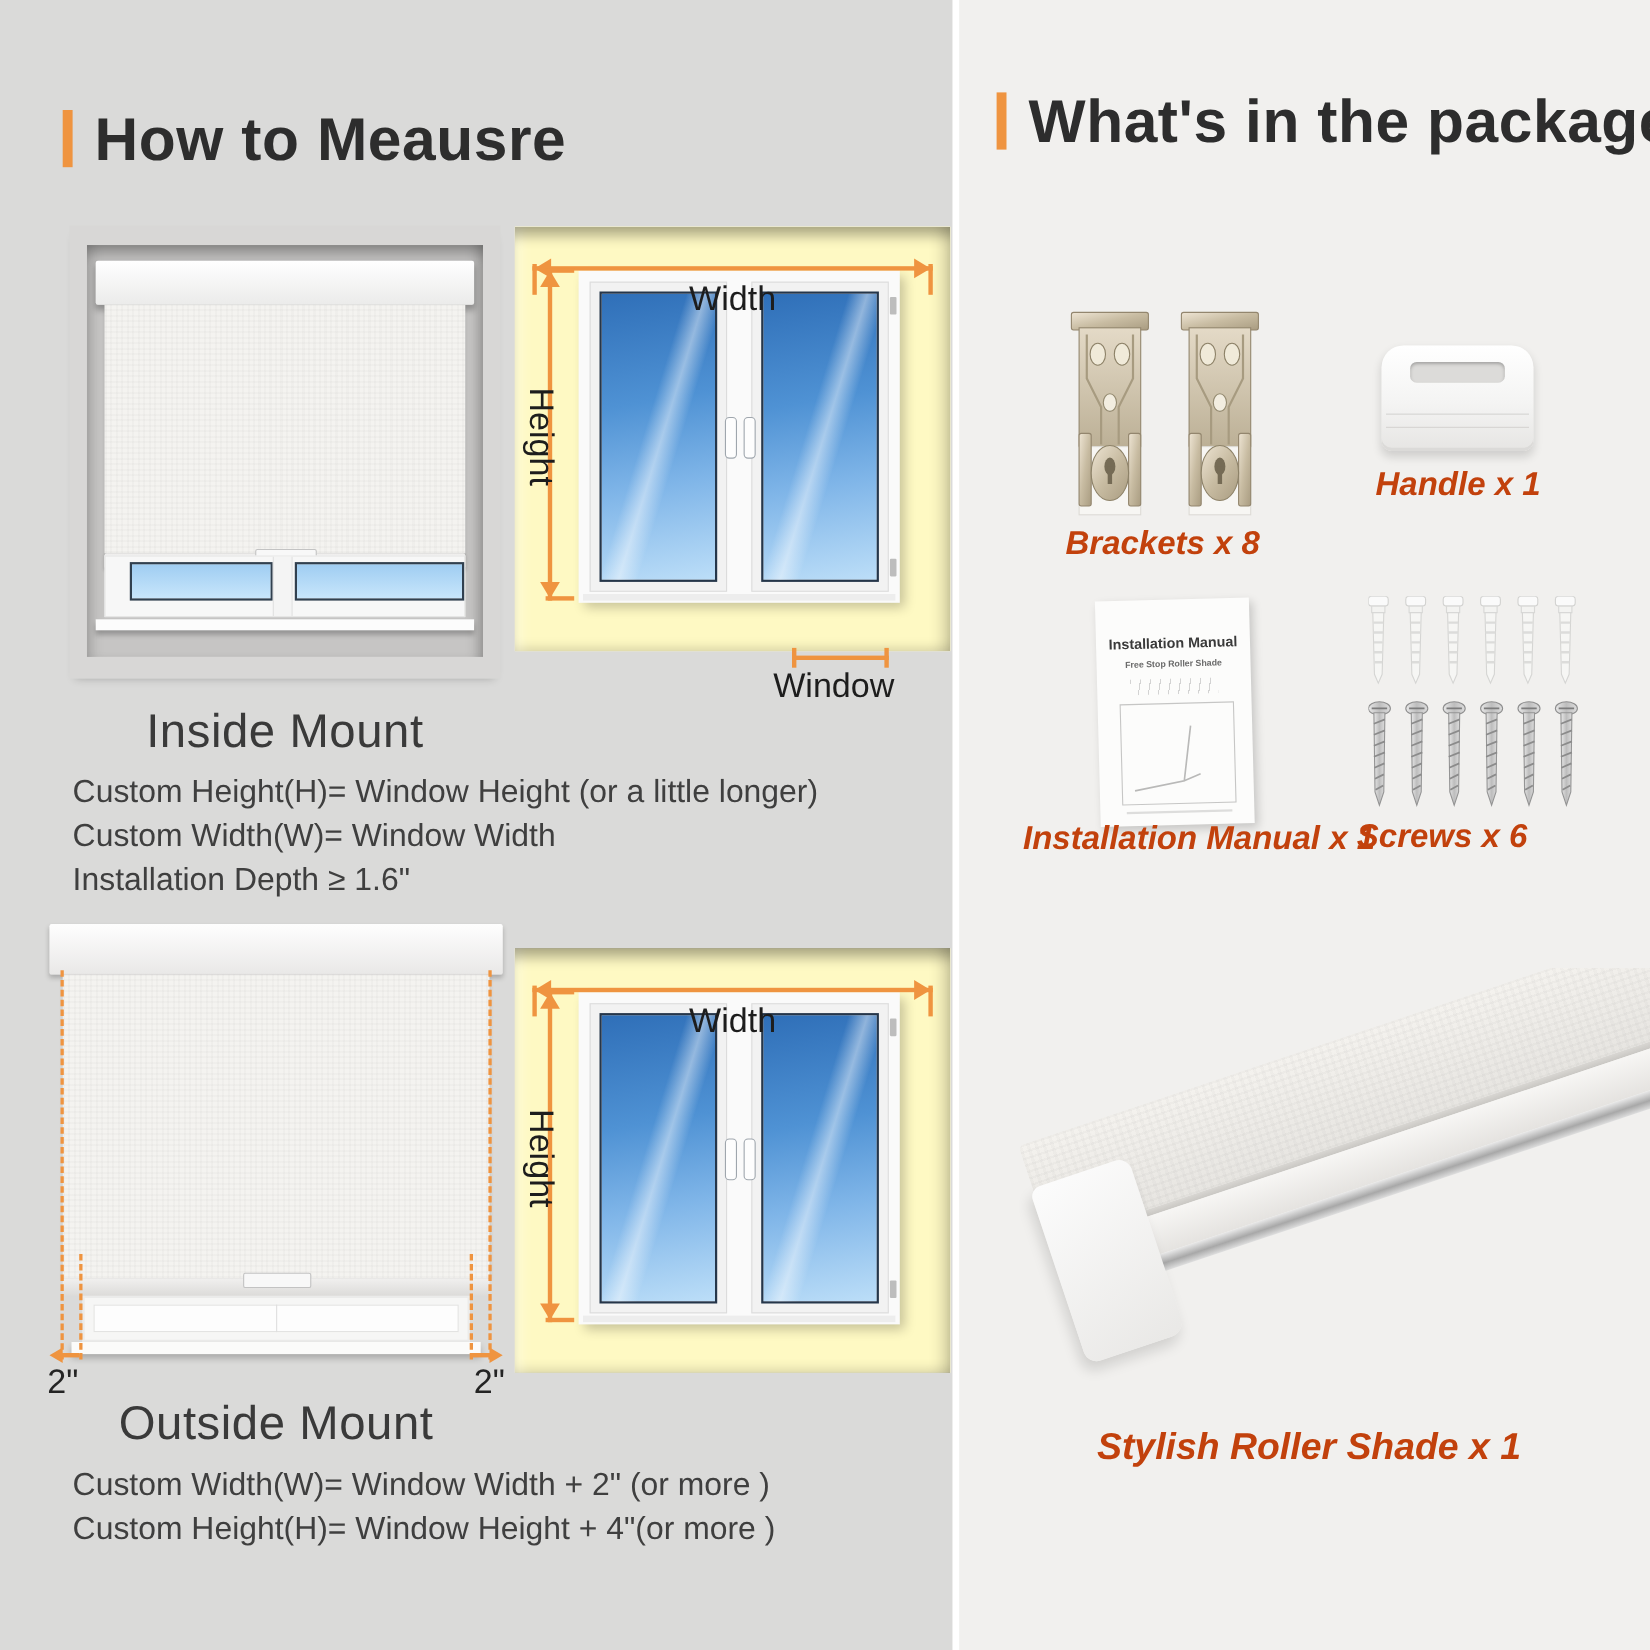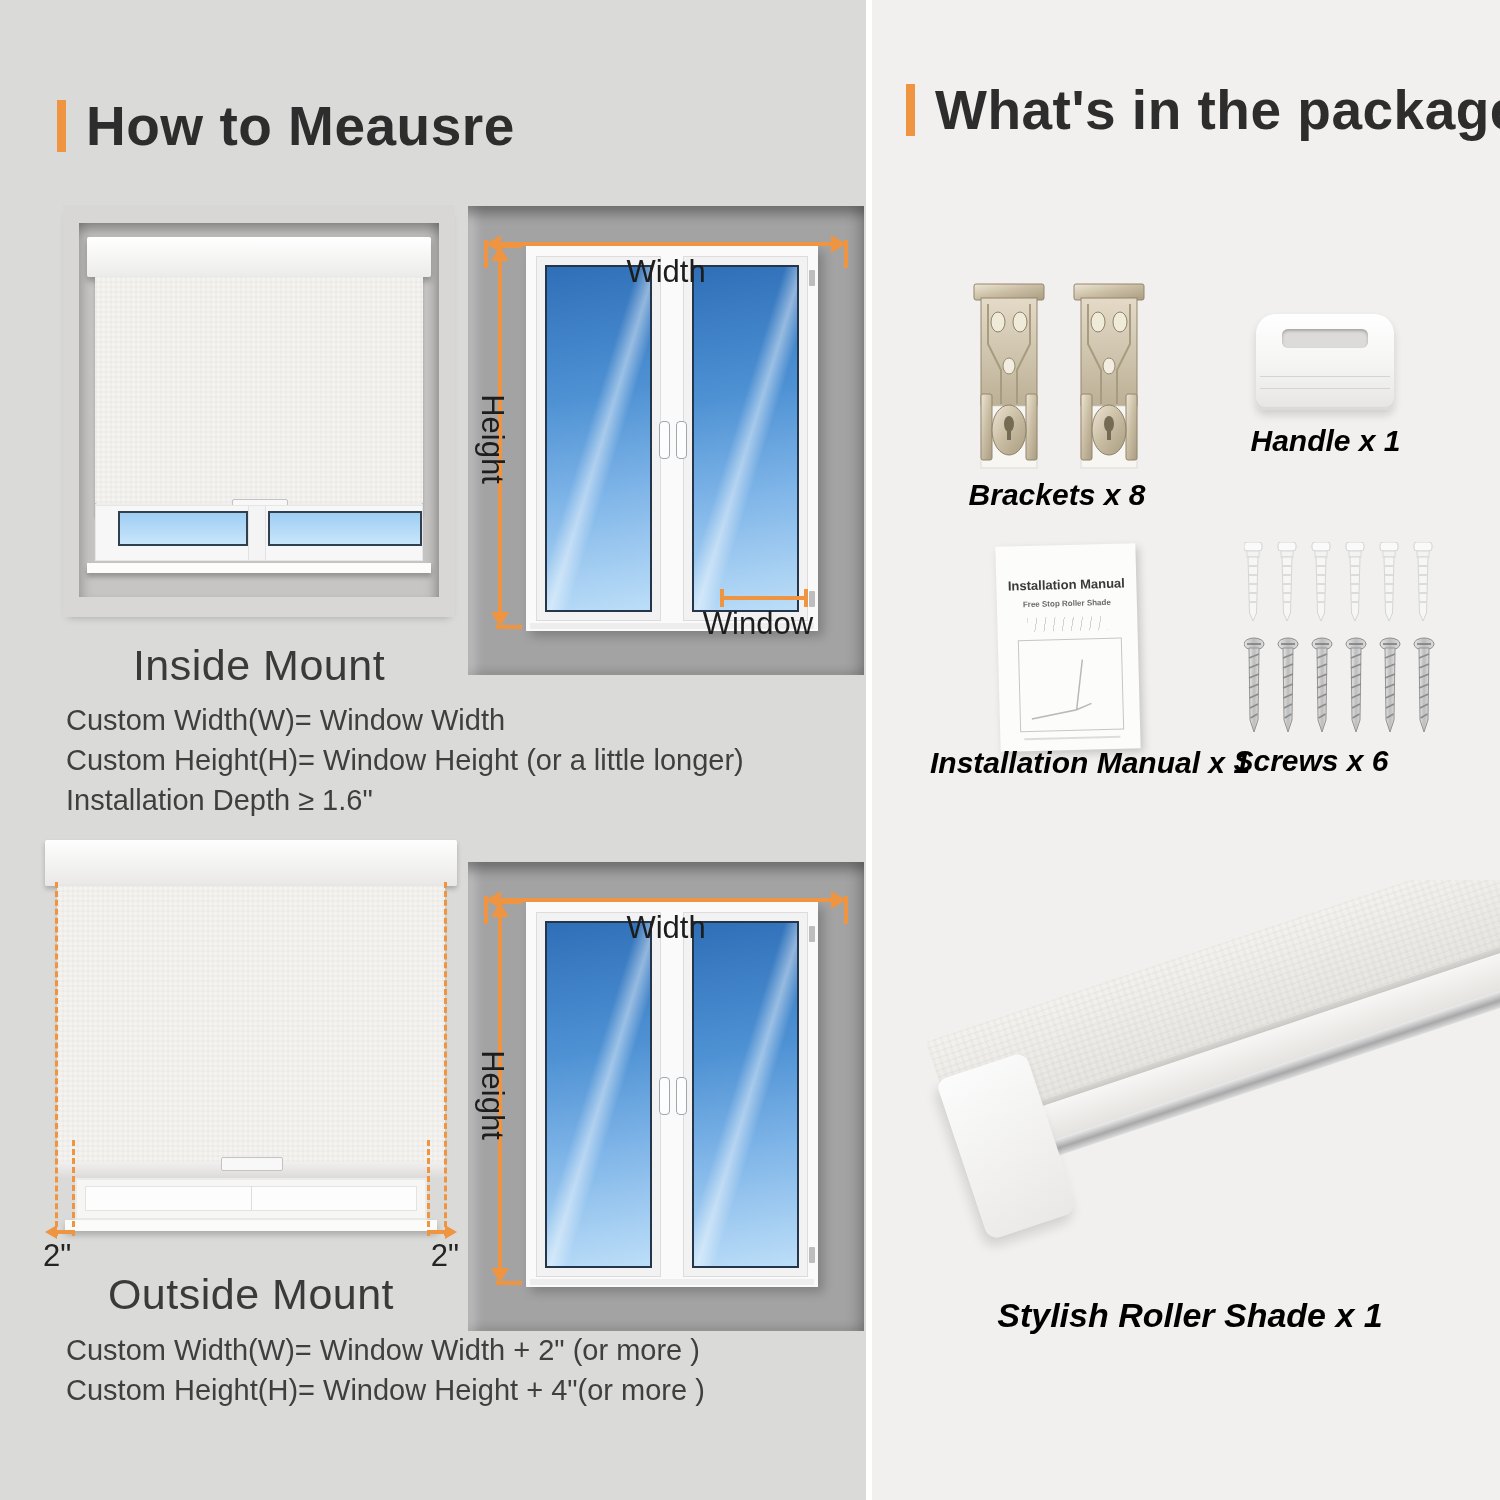--- a/index.html
+++ b/index.html
@@ -34,21 +34,21 @@
   .sbar-handle{position:absolute;left:50%;top:-4px;width:54px;height:11px;margin-left:-27px;border-radius:2px;
                background:#f8f8f8;border:1px solid #c3c3c3;}
   .winstrip{position:absolute;left:16px;right:16px;top:282px;height:56px;background:#f7f7f7;border:1px solid #e6e6e5;box-sizing:border-box;}
   .pane{position:absolute;top:5px;bottom:14px;border:2px solid #31404f;
         background:linear-gradient(#9fcdf2,#c8e6fb);}
   .pane.p1{left:22px;width:126px;} .pane.p2{left:172px;width:150px;}
   .winstrip .mull{position:absolute;left:152px;width:16px;top:0;bottom:0;background:#f4f4f4;border-left:1px solid #e2e2e2;border-right:1px solid #e2e2e2;}
   .sill-in{position:absolute;left:8px;right:8px;top:340px;height:10px;background:#fcfcfc;box-shadow:0 4px 5px rgba(0,0,0,.25);}
 
   
-  .windiag{position:absolute;width:396px;height:469px;background:#a3a3a3;
+  .windiag{position:absolute;width:396px;height:386px;background:#fef9c3;
            box-shadow:inset 0 14px 12px -6px rgba(0,0,0,.32),
                       inset 14px 0 12px -8px rgba(255,255,255,.35),
                       inset -14px 0 14px -8px rgba(0,0,0,.2),
                       inset 0 -10px 10px -6px rgba(0,0,0,.12);}
   .frame{position:absolute;left:58px;top:40px;right:46px;bottom:44px;background:#fafafa;
          box-shadow:5px 5px 10px rgba(0,0,0,.22);}
   .sash{position:absolute;top:10px;bottom:10px;background:#f2f2f2;border:1px solid #dcdcdc;box-sizing:border-box;}
   .sash.l{left:10px;right:calc(50% + 11px);} .sash.r{left:calc(50% + 11px);right:10px;}
   .glass{position:absolute;left:8px;right:8px;top:8px;bottom:8px;border:2px solid #25364a;overflow:hidden;
          background:linear-gradient(170deg,#2f6fb8 0%,#4f92d4 38%,#7fb5e8 66%,#bcdef8 100%);}
@@ -106,21 +106,21 @@
   .lbl2.l{left:-2px;} .lbl2.r{right:-2px;}
 
   
   .mount-h{position:absolute;text-align:center;font-size:43px;font-weight:400;color:#3a3a3a;letter-spacing:.5px;}
   .mount-h.in{left:63px;width:392px;top:641px;}
   .mount-h.out{left:45px;width:412px;top:1270px;}
   .spec{position:absolute;left:66px;font-size:29px;color:var(--body);line-height:40px;white-space:nowrap;}
   .spec.in{top:700px;} .spec.out{top:1330px;}
 
   
-  .pkg-label{position:absolute;font-size:30px;font-weight:700;font-style:italic;color:#000000;text-align:center;white-space:nowrap;}
+  .pkg-label{position:absolute;font-size:30px;font-weight:700;font-style:italic;color:#c2410c;text-align:center;white-space:nowrap;}
   .brackets-svg{position:absolute;left:972px;top:278px;}
   .handle{position:absolute;left:1256px;top:314px;width:138px;height:96px;
           background:linear-gradient(180deg,#ffffff 0%,#f4f4f3 55%,#e6e5e3 100%);
           border-radius:20px 20px 9px 9px;
           box-shadow:0 5px 9px rgba(0,0,0,.14), inset 0 -3px 0 #dbdad8;}
   .handle-slot{position:absolute;left:26px;right:26px;top:15px;height:19px;border-radius:6px;
                background:#dcdbd9;box-shadow:inset 0 2px 3px rgba(0,0,0,.25);}
   .handle-line{position:absolute;left:4px;right:4px;height:1px;background:#d5d4d2;}
   .manual{position:absolute;left:998px;top:545px;width:140px;height:205px;background:#fcfcfb;
           box-shadow:3px 4px 9px rgba(0,0,0,.18);transform:rotate(-1.5deg);}
@@ -206,22 +206,22 @@
     <div class="lbl-h">Height</div>
     <div class="arr-d">
       <span class="tk l"></span>
         <span class="tk r"></span>
     </div>
     <div class="lbl-d">Window</div>
   </div>
 
   <div class="mount-h in">Inside Mount</div>
   <div class="spec in">
+    <div>Custom Height(H)= Window Height (or a little longer)</div>
     <div>Custom Width(W)= Window Width</div>
-    <div>Custom Height(H)= Window Height (or a little longer)</div>
     <div>Installation Depth ≥ 1.6"</div>
   </div>
 
   <div class="scene-out">
     <div class="cassette2"></div>
     <div class="shade-out fabric"></div>
     <div class="sbar2">
       <div class="sbar-handle"></div>
     </div>
     <div class="winback">

